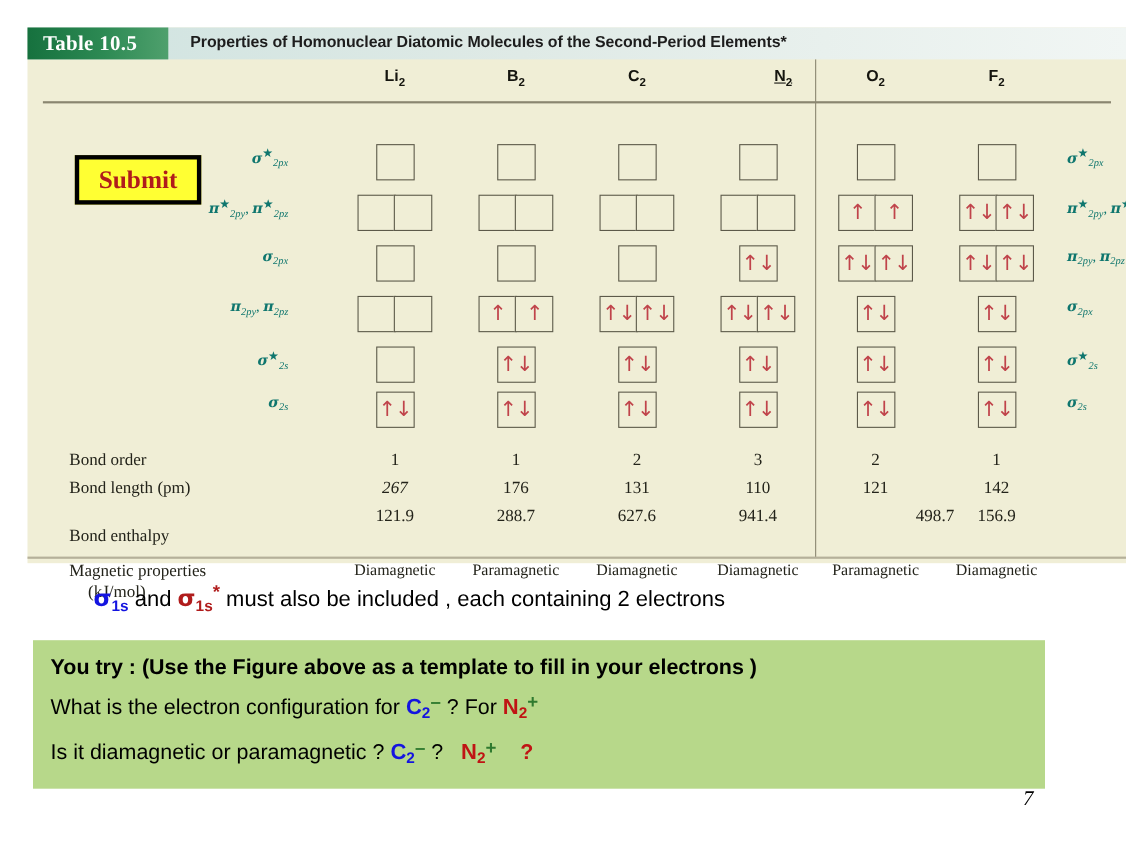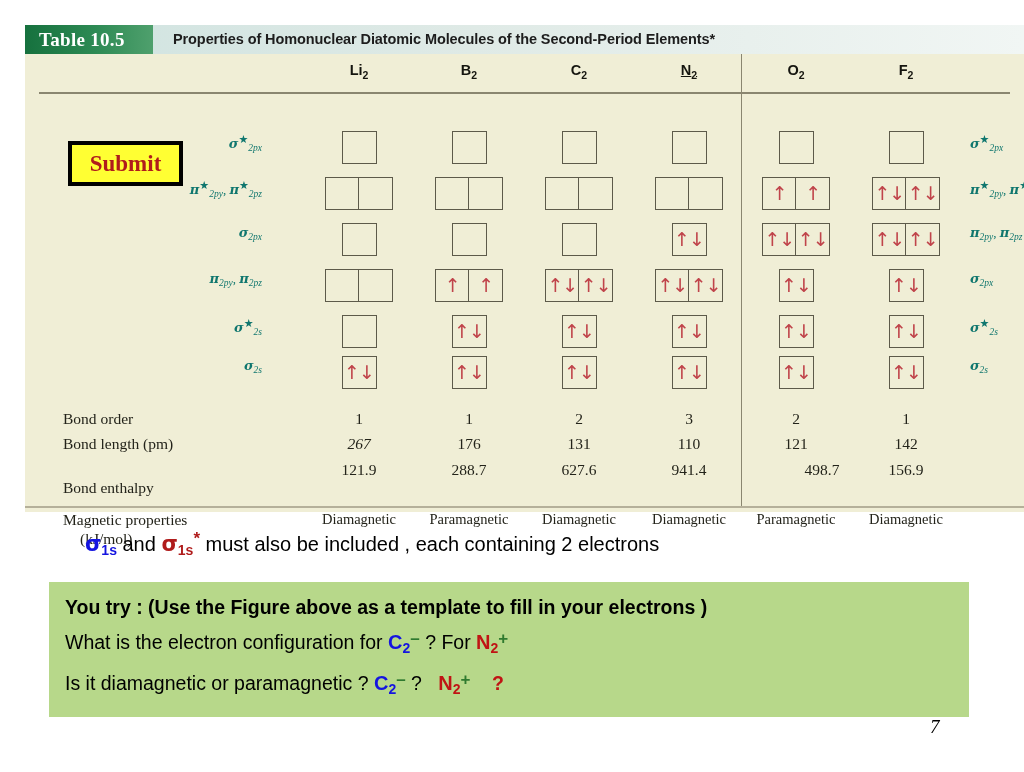--- a/index.html
+++ b/index.html
@@ -213,21 +213,21 @@
   .sigma-line .st {
     font-size: 17px;
     font-weight: bold;
     vertical-align: 7px;
     color: #b01c1c;
   }
 
   
   .green-box {
     position: absolute;
-    left: 49px;
+    left: 30px;
     top: 582px;
     width: 920px;
     height: 135px;
     background: #b7d88a;
     padding: 10px 16px 0 16px;
     box-sizing: border-box;
   }
   .gb-line {
     font-size: 19.5px;
     color: #000000;
@@ -266,21 +266,21 @@
 
   <div class="table-header">
     <div class="table-tag">Table 10.5</div>
     <div class="table-title">Properties of Homonuclear Diatomic Molecules of the Second-Period Elements*</div>
   </div>
 
   <div class="colhead-band" id="colheads">
       <div class="colhead" style="left: 279px;"><span>Li</span><sub>2</sub></div>
       <div class="colhead" style="left: 389px;"><span>B</span><sub>2</sub></div>
       <div class="colhead" style="left: 499px;"><span>C</span><sub>2</sub></div>
-      <div class="colhead" style="left: 609px; text-decoration: underline;"><span>N</span><sub>2</sub></div>
+      <div class="colhead" style="left: 632px; text-decoration: underline;"><span>N</span><sub>2</sub></div>
       <div class="colhead" style="left: 716px;"><span>O</span><sub>2</sub></div>
       <div class="colhead" style="left: 826px;"><span>F</span><sub>2</sub></div>
     </div>
 
   <div class="rule-top"></div>
   <div class="divider-v"></div>
   <div class="rule-bottom"></div>
 
   <div id="orbital-rows-host">
       <div class="boxgroup" style="left: 316.5px; top: 106px;">
@@ -490,21 +490,21 @@
       <div class="prop-val" style="left: 499px; top: 410px;">131</div>
       <div class="prop-val" style="left: 609px; top: 410px;">110</div>
       <div class="prop-val" style="left: 716px; top: 410px;">121</div>
       <div class="prop-val" style="left: 826px; top: 410px;">142</div>
       <div class="prop-name" style="top: 436px; margin-top: 18px;">Bond enthalpy</div>
       <div class="prop-name indent" style="top: 457px;">(kJ/mol)</div>
       <div class="prop-val" style="left: 279px; top: 436px;">121.9</div>
       <div class="prop-val" style="left: 389px; top: 436px;">288.7</div>
       <div class="prop-val" style="left: 499px; top: 436px;">627.6</div>
       <div class="prop-val" style="left: 609px; top: 436px;">941.4</div>
-      <div class="prop-val" style="left: 732px; top: 436px; padding-left: 10px;">498.7</div>
+      <div class="prop-val" style="left: 760px; top: 436px; padding-left: 10px;">498.7</div>
       <div class="prop-val" style="left: 826px; top: 436px;">156.9</div>
       <div class="prop-name" style="top: 486px;">Magnetic properties</div>
       <div class="prop-val mag" style="left: 275px; top: 486px;">Diamagnetic</div>
       <div class="prop-val mag" style="left: 385px; top: 486px;">Paramagnetic</div>
       <div class="prop-val mag" style="left: 495px; top: 486px;">Diamagnetic</div>
       <div class="prop-val mag" style="left: 605px; top: 486px;">Diamagnetic</div>
       <div class="prop-val mag" style="left: 712px; top: 486px;">Paramagnetic</div>
       <div class="prop-val mag" style="left: 822px; top: 486px;">Diamagnetic</div>
     </div>
 

